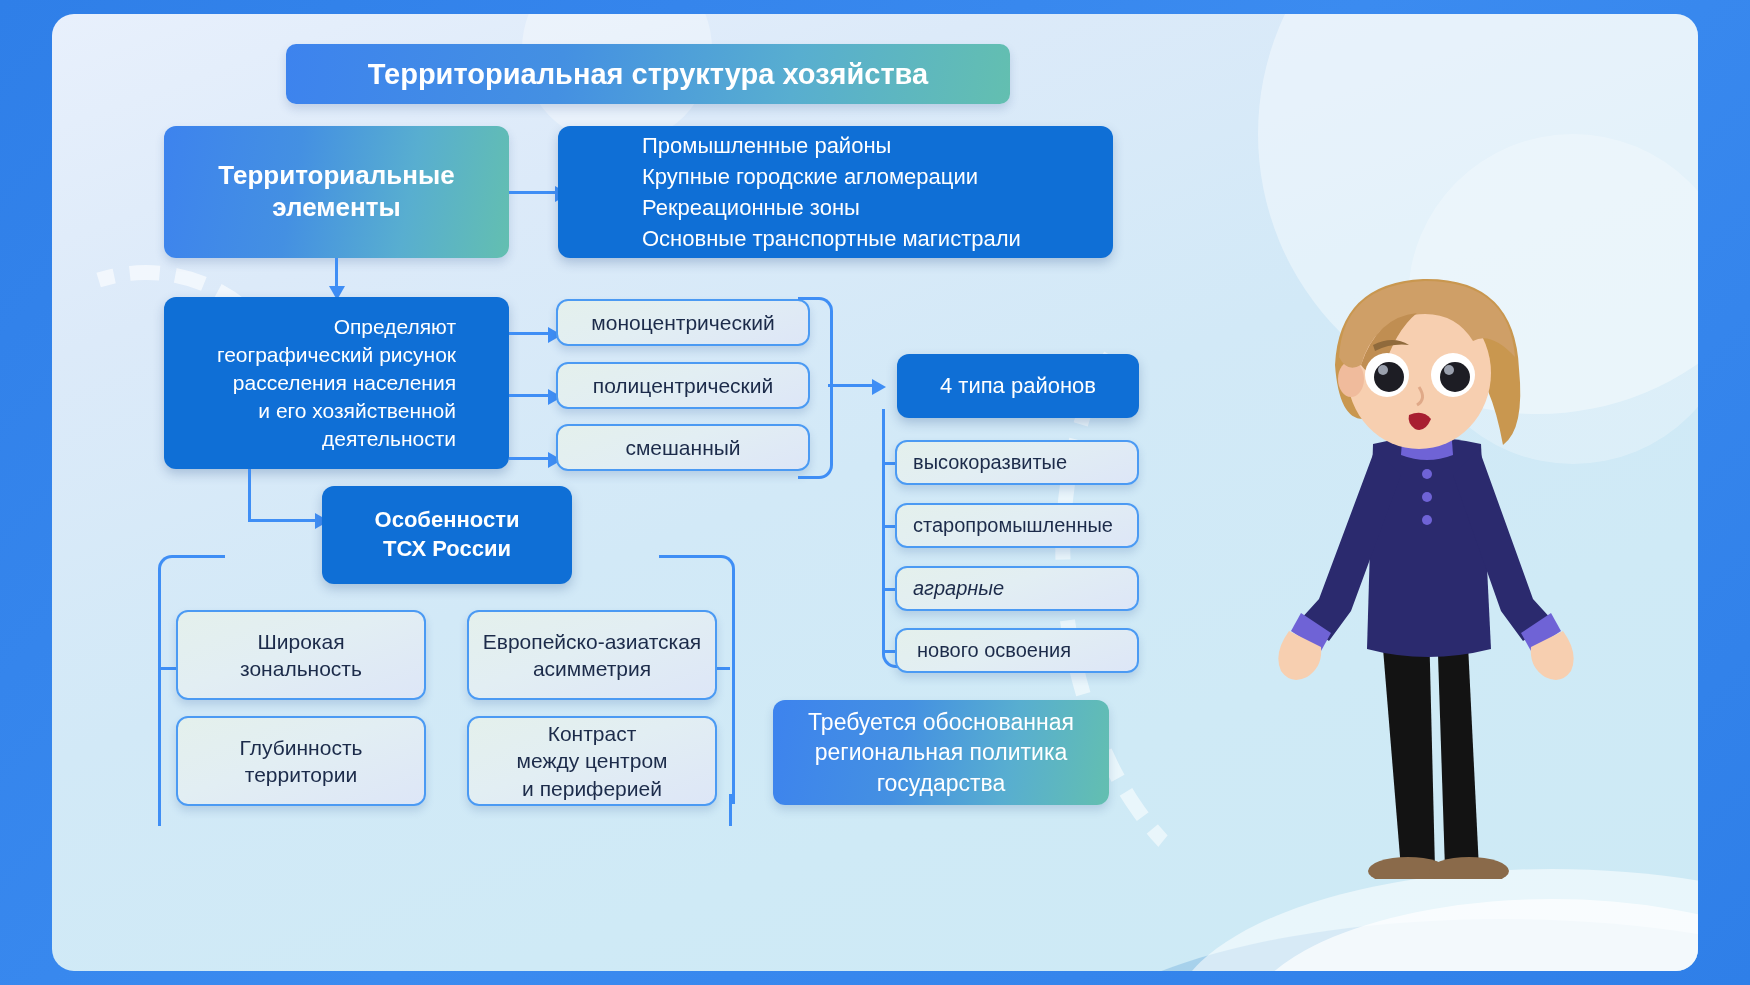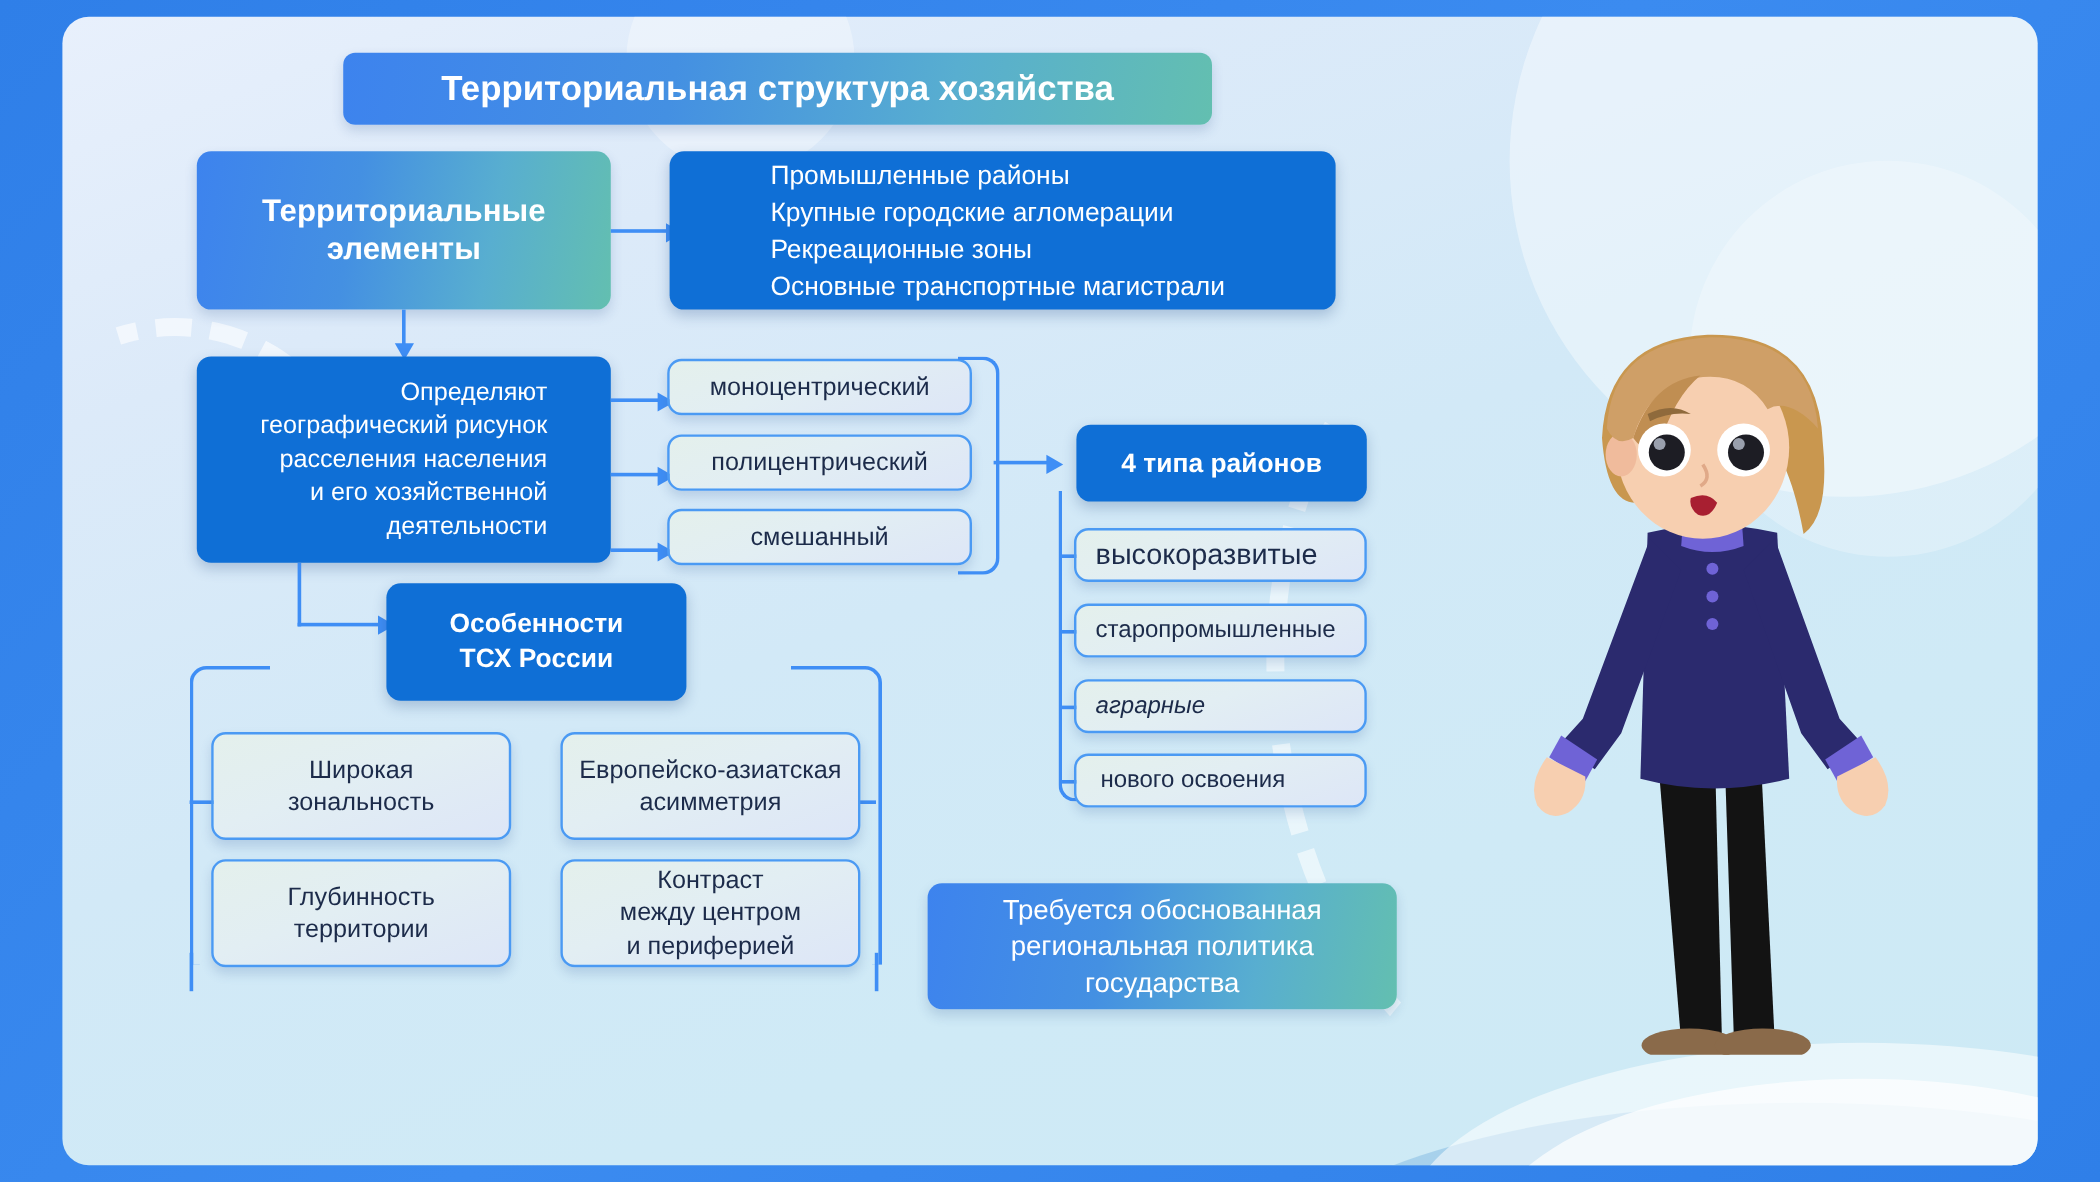--- a/index.html
+++ b/index.html
@@ -128,31 +128,31 @@
       <span>полицентрический</span>
     </div>
     <div class="box light" style="left:504px;top:410px;width:254px;height:47px;font-size:21px;">
       <span>смешанный</span>
     </div>
 
     <div class="brk" style="left:746px;top:283px;width:32px;height:176px;border-left:none;border-radius:0 14px 14px 0;"></div>
     <div class="ln lnh" style="left:776px;top:370px;width:46px;"></div>
     <div class="arrow" style="left:820px;top:365px;"></div>
 
-    <div class="box solid" style="left:845px;top:340px;width:242px;height:64px;font-size:22px;font-weight:bold;">
+    <div class="box solid" style="left:845px;top:340px;width:242px;height:64px;font-size:22px;font-weight:normal;">
       <span>4 типа районов</span>
     </div>
 
     <div class="brk" style="left:830px;top:395px;width:24px;height:256px;border-right:none;border-top:none;border-radius:0 0 0 14px;"></div>
     <div class="ln lnh" style="left:832px;top:448px;width:32px;"></div>
     <div class="ln lnh" style="left:832px;top:511px;width:32px;"></div>
     <div class="ln lnh" style="left:832px;top:574px;width:32px;"></div>
     <div class="ln lnh" style="left:832px;top:636px;width:32px;"></div>
 
-    <div class="box light" style="left:843px;top:426px;width:244px;height:45px;font-size:24px;justify-content:flex-start;text-align:left;padding-left:16px;">
+    <div class="box light" style="left:843px;top:426px;width:244px;height:45px;font-size:20px;justify-content:flex-start;text-align:left;padding-left:16px;">
       <span>высокоразвитые</span>
     </div>
     <div class="box light" style="left:843px;top:489px;width:244px;height:45px;font-size:20px;justify-content:flex-start;text-align:left;padding-left:16px;">
       <span>старопромышленные</span>
     </div>
     <div class="box light" style="left:843px;top:552px;width:244px;height:45px;font-size:20px;justify-content:flex-start;text-align:left;padding-left:16px;font-style:italic;">
       <span>аграрные</span>
     </div>
     <div class="box light" style="left:843px;top:614px;width:244px;height:45px;font-size:20px;justify-content:flex-start;text-align:left;padding-left:20px;">
       <span>нового освоения</span>
@@ -186,21 +186,21 @@
     <div class="box light" style="left:124px;top:702px;width:250px;height:90px;font-size:21px;line-height:1.3;white-space:pre-line;">
       <span>Глубинность
 территории</span>
     </div>
     <div class="box light" style="left:415px;top:702px;width:250px;height:90px;font-size:21px;line-height:1.3;white-space:pre-line;">
       <span>Контраст
 между центром
 и периферией</span>
     </div>
 
-    <div class="box grad" style="left:721px;top:722px;width:391px;height:105px;font-size:23px;font-weight:normal;line-height:1.32;white-space:pre-line;">
+    <div class="box grad" style="left:721px;top:686px;width:336px;height:105px;font-size:23px;font-weight:normal;line-height:1.32;white-space:pre-line;">
       <span>Требуется обоснованная
 региональная политика
 государства</span>
     </div>
 
     <svg id="kid" viewBox="0 0 300 610">
 
       <path d="M104 355 L124 600 L158 600 L152 355 Z" fill="#131313"></path>
       <path d="M160 355 L168 600 L202 600 L190 355 Z" fill="#131313"></path>
 

